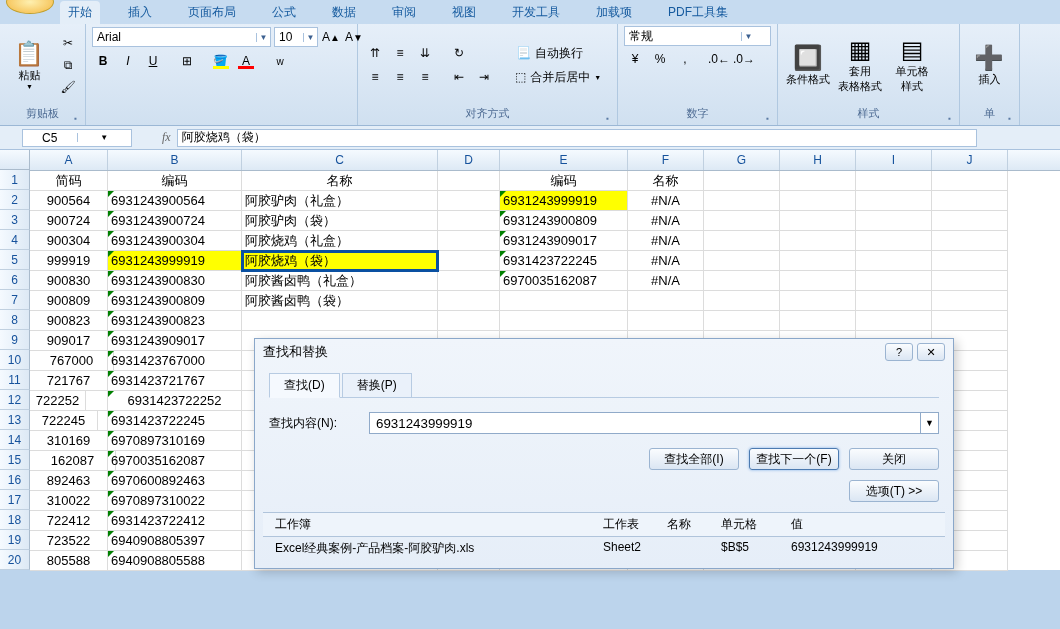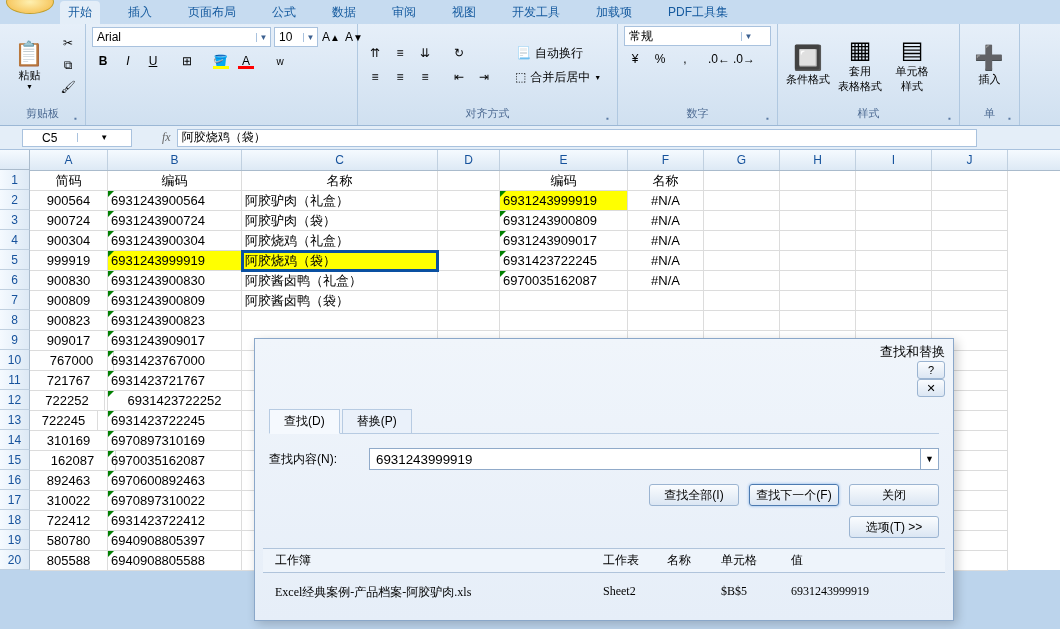--- a/index.html
+++ b/index.html
@@ -34,39 +34,39 @@
 .corner { width: 30px; height: 20px; background: linear-gradient(#f5faff, #dde9f5); border-right: 1px solid #abc; border-bottom: 1px solid #abc; }
 .colh { border-right: 1px solid #c0d0e0; text-align: center; font-size: 12px; height: 20px; line-height: 20px; color: #16529c; }
 .rowh { width: 30px; height: 20px; background: linear-gradient(to right, #f5faff, #dde9f5); border-right: 1px solid #abc; border-bottom: 1px solid #c0d0e0; text-align: center; font-size: 12px; color: #16529c; line-height: 20px; }
 .grid { position: relative; }
 .cell { position: absolute; border-right: 1px solid #dcdcdc; border-bottom: 1px solid #dcdcdc; height: 20px; font-size: 13px; font-family: Arial; padding: 0 3px; overflow: hidden; white-space: nowrap; line-height: 20px; text-align: left; }
 .cell.center { text-align: center; }
 .tri::before { content:""; position:absolute; top:0; left:0; border-top:6px solid #008000; border-right:6px solid transparent; }
 .highlight { background: #ffff00; }
 .selected-cell { outline: 3px solid #0a50a1; outline-offset: -2px; z-index: 5; }
 .dialog { position: absolute; left: 254px; top: 338px; width: 700px; background: linear-gradient(#f0f5fb, #e6eef8); border: 1px solid #8aa7c9; box-shadow: 3px 3px 10px rgba(0,0,0,0.2); }
-.dialog-title { display: flex; align-items: flex-end; padding: 4px 8px; font-size: 13px; flex-direction: column; }
+.dialog-title { display: flex; align-items: flex-start; padding: 4px 8px; font-size: 13px; }
 .dialog-title .spacer { flex: 1; }
 .dlg-btn-title { width: 28px; height: 18px; border: 1px solid #9bb4d1; border-radius: 3px; background: linear-gradient(#fafcfe,#dbe6f3); margin-left: 4px; display: flex; align-items:center; justify-content:center; font-size:11px; cursor:pointer; }
 .dialog-body { padding: 8px 14px 8px; }
 .dlg-tabs { display: flex; border-bottom: 1px solid #b7cbe2; margin-bottom: 14px; }
 .dlg-tab { padding: 3px 14px; border: 1px solid #b7cbe2; border-bottom: none; background: #eaf1fa; margin-right: 2px; cursor: pointer; }
 .dlg-tab.active { background: #f5f9fe; border-bottom: 1px solid #f5f9fe; margin-bottom: -1px; }
 .dlg-row { display: flex; align-items: center; margin-bottom: 14px; }
 .dlg-row label { width: 100px; }
 .dlg-input-wrap { flex: 1; display: flex; border: 1px solid #90aac9; background: #fff; height: 22px; }
 .dlg-input-wrap input { flex: 1; border: none; outline: none; padding: 0 6px; }
 .dlg-input-wrap .dd { width: 18px; border-left: 1px solid #90aac9; display:flex; align-items:center; justify-content:center; font-size:9px; }
 .dlg-btns { display: flex; justify-content: flex-end; gap: 10px; margin-bottom: 10px; }
 .btn { min-width: 90px; height: 22px; border: 1px solid #9bb4d1; border-radius: 3px; background: linear-gradient(#fafcfe,#dbe6f3); cursor: pointer; font-size: 12px; }
 .btn.primary { border-color: #4c7ab0; box-shadow: 0 0 3px #80b0e8; }
 .result-header { display: flex; border-top: 1px solid #b0c4db; border-bottom: 1px solid #b0c4db; background: #eef4fb; margin: 0 -6px; padding: 0 6px; } 
 .result-header > div, .result-row > div { padding: 3px 6px; }
 .rh1{width:328px;} .rh2{width:64px;} .rh3{width:54px;} .rh4{width:70px;} .rh5{flex:1;}
-.result-row { display: flex; margin: 8px -6px; padding: 0 6px; font-family: Liberation Serif, serif; }
+.result-row { display: flex; margin: 0 -6px; padding: 0 6px; }
 </style>
 </head>
 <body>
 
 <div class="office-button"></div>
 <div class="ribbon-tabs" id="ribbon-tabs">
     <div class="tab active">开始</div>
     <div class="tab">插入</div>
     <div class="tab">页面布局</div>
     <div class="tab">公式</div>
@@ -497,35 +497,35 @@
         <div class="cell  tri" style="left: 78px; top: 120px; width: 134px;">6931243900809</div>
         <div class="cell " style="left: 212px; top: 120px; width: 196px;">阿胶酱卤鸭（袋）</div>
         <div class="cell  center" style="left: 0px; top: 140px; width: 78px;">900823</div>
         <div class="cell  tri" style="left: 78px; top: 140px; width: 134px;">6931243900823</div>
         <div class="cell  center" style="left: 0px; top: 160px; width: 78px;">909017</div>
         <div class="cell  tri" style="left: 78px; top: 160px; width: 134px;">6931243909017</div>
         <div class="cell  center" style="left: 0px; top: 180px; width: 84px;">767000</div>
         <div class="cell  tri" style="left: 78px; top: 180px; width: 134px;">6931423767000</div>
         <div class="cell  center" style="left: 0px; top: 200px; width: 78px;">721767</div>
         <div class="cell  tri" style="left: 78px; top: 200px; width: 134px;">6931423721767</div>
-        <div class="cell  center" style="left: 0px; top: 220px; width: 75px;">722252</div>
+        <div class="cell  center" style="left: 0px; top: 220px; width: 56px;">722252</div>
         <div class="cell  tri" style="left: 78px; top: 220px; width: 134px; text-align: center;">6931423722252</div>
         <div class="cell  center" style="left: 0px; top: 240px; width: 68px;">722245</div>
         <div class="cell  tri" style="left: 78px; top: 240px; width: 134px;">6931423722245</div>
         <div class="cell  center" style="left: 0px; top: 260px; width: 78px;">310169</div>
         <div class="cell  tri" style="left: 78px; top: 260px; width: 134px;">6970897310169</div>
         <div class="cell  center" style="left: 0px; top: 280px; width: 86px;">162087</div>
         <div class="cell  tri" style="left: 78px; top: 280px; width: 134px;">6970035162087</div>
         <div class="cell  center" style="left: 0px; top: 300px; width: 78px;">892463</div>
         <div class="cell  tri" style="left: 78px; top: 300px; width: 134px;">6970600892463</div>
         <div class="cell  center" style="left: 0px; top: 320px; width: 78px;">310022</div>
         <div class="cell  tri" style="left: 78px; top: 320px; width: 134px;">6970897310022</div>
         <div class="cell  center" style="left: 0px; top: 340px; width: 78px;">722412</div>
         <div class="cell  tri" style="left: 78px; top: 340px; width: 134px;">6931423722412</div>
-        <div class="cell  center" style="left: 0px; top: 360px; width: 78px;">580780</div>
+        <div class="cell  center" style="left: 0px; top: 360px; width: 78px;">723522</div>
         <div class="cell  tri" style="left: 78px; top: 360px; width: 134px;">6940908805397</div>
         <div class="cell  center" style="left: 0px; top: 380px; width: 78px;">805588</div>
         <div class="cell  tri" style="left: 78px; top: 380px; width: 134px;">6940908805588</div>
       </div>
   </div>
 </div>
 
 <div class="dialog">
   <div class="dialog-title">
     <span>查找和替换</span>

